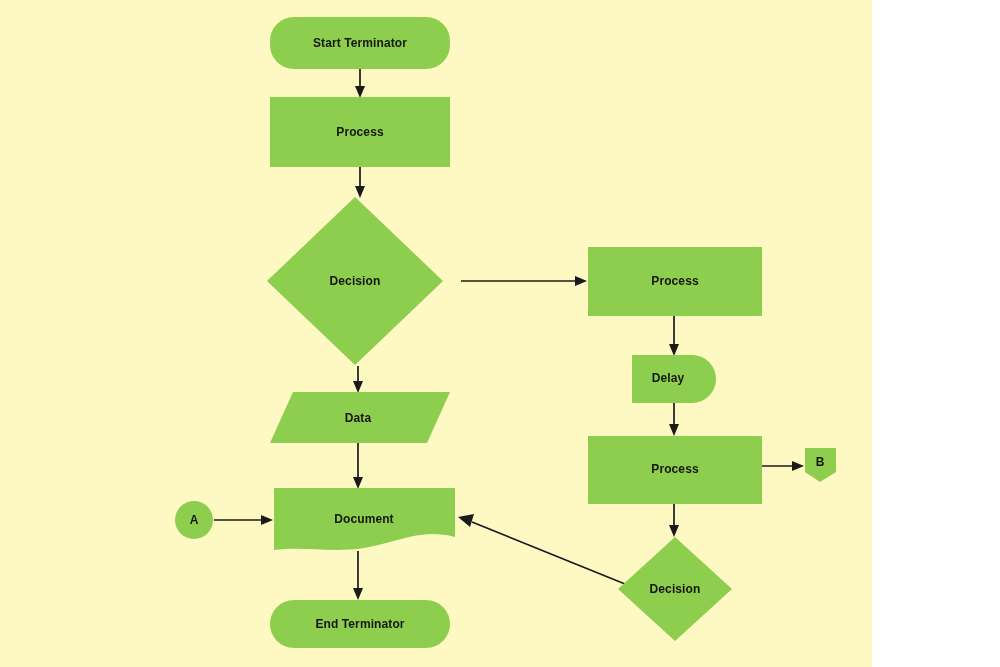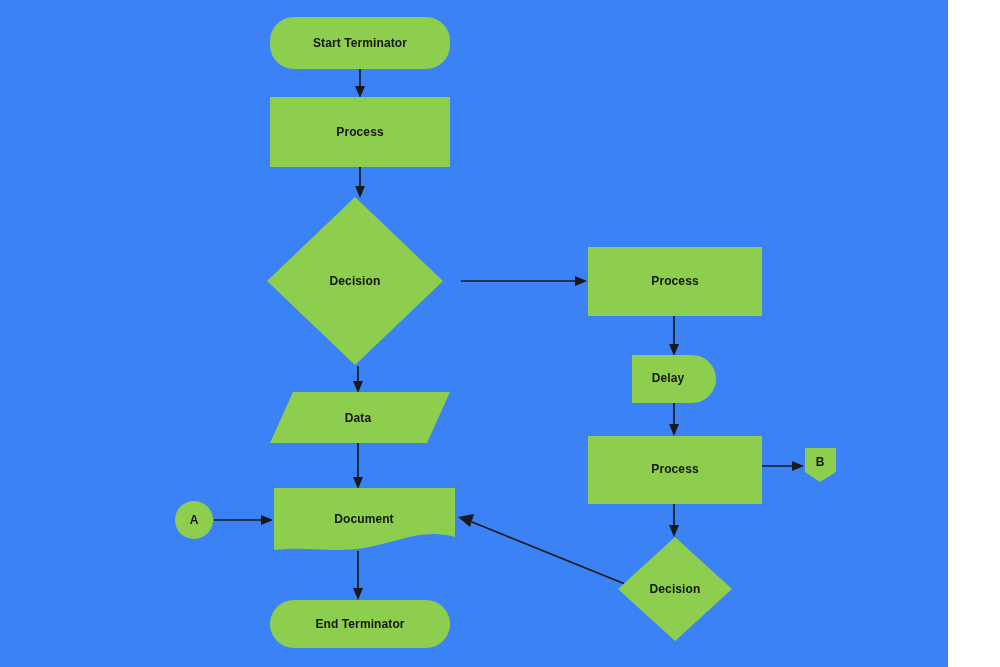--- a/index.html
+++ b/index.html
@@ -6,23 +6,23 @@
   html, body {
     margin: 0;
     padding: 0;
     background: #ffffff;
   }
   body {
     font-family: "Liberation Sans", sans-serif;
   }
   #canvas {
     position: relative;
-    width: 948px;
+    width: 872px;
     height: 667px;
-    background: #3b82f6;
+    background: #fef9c3;
     overflow: hidden;
     text-decoration: underline;
   }
   #diagram-svg {
     position: absolute;
     left: 0;
     top: 0;
     width: 1000px;
     height: 667px;
     display: block;

